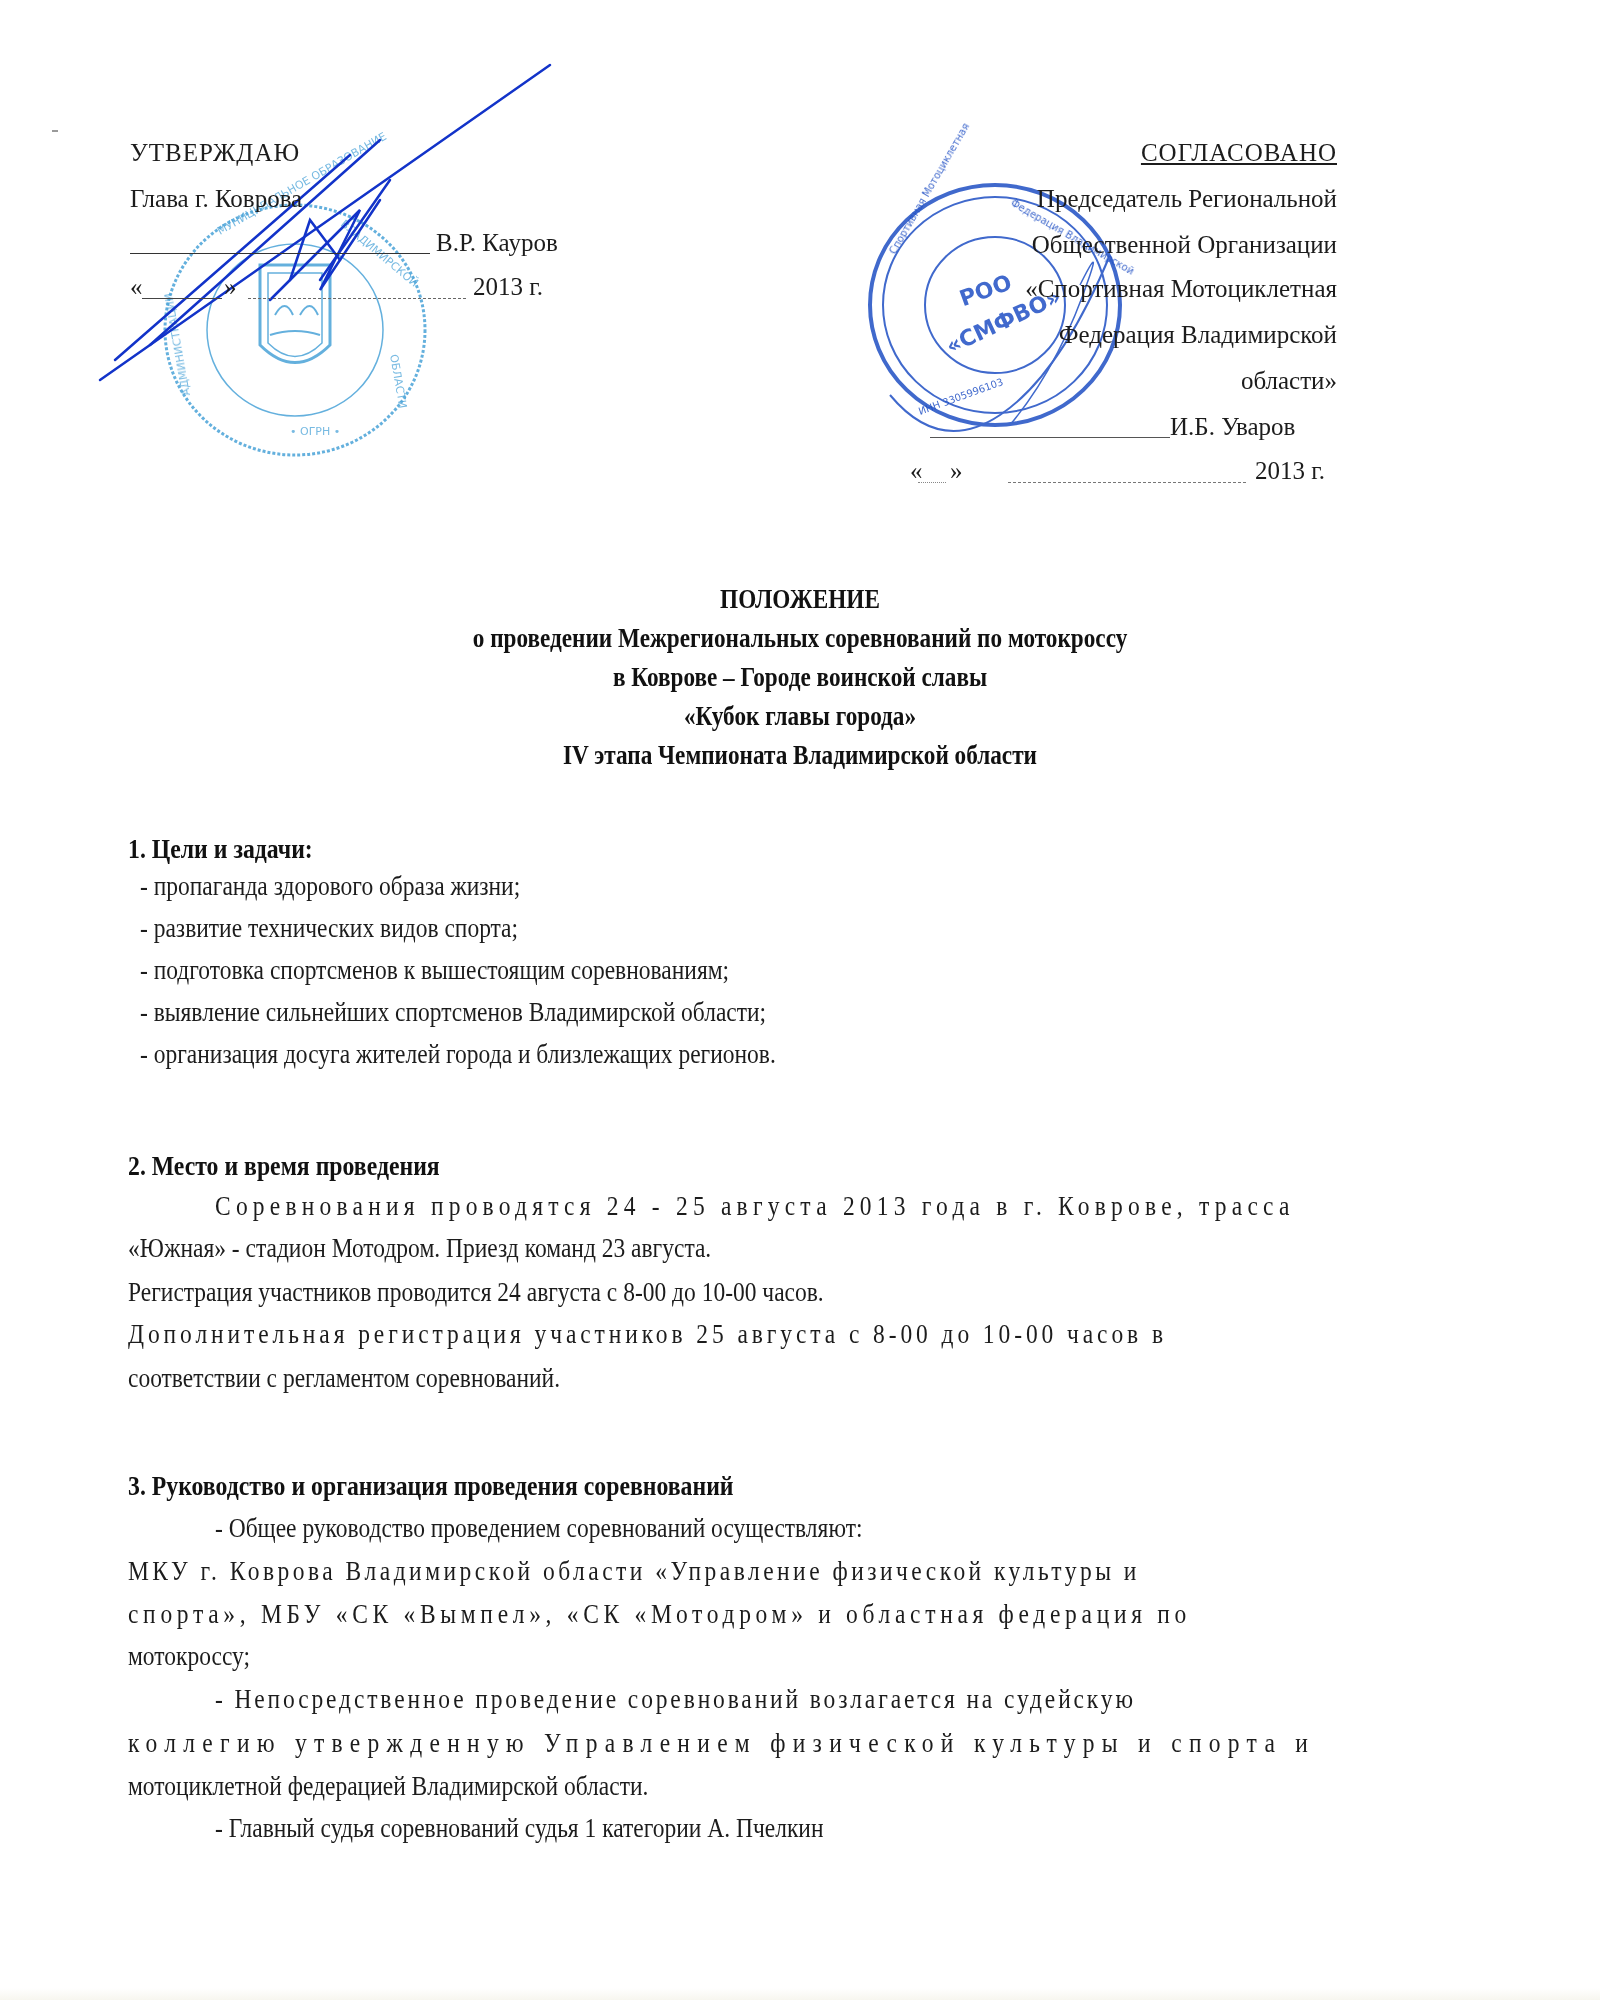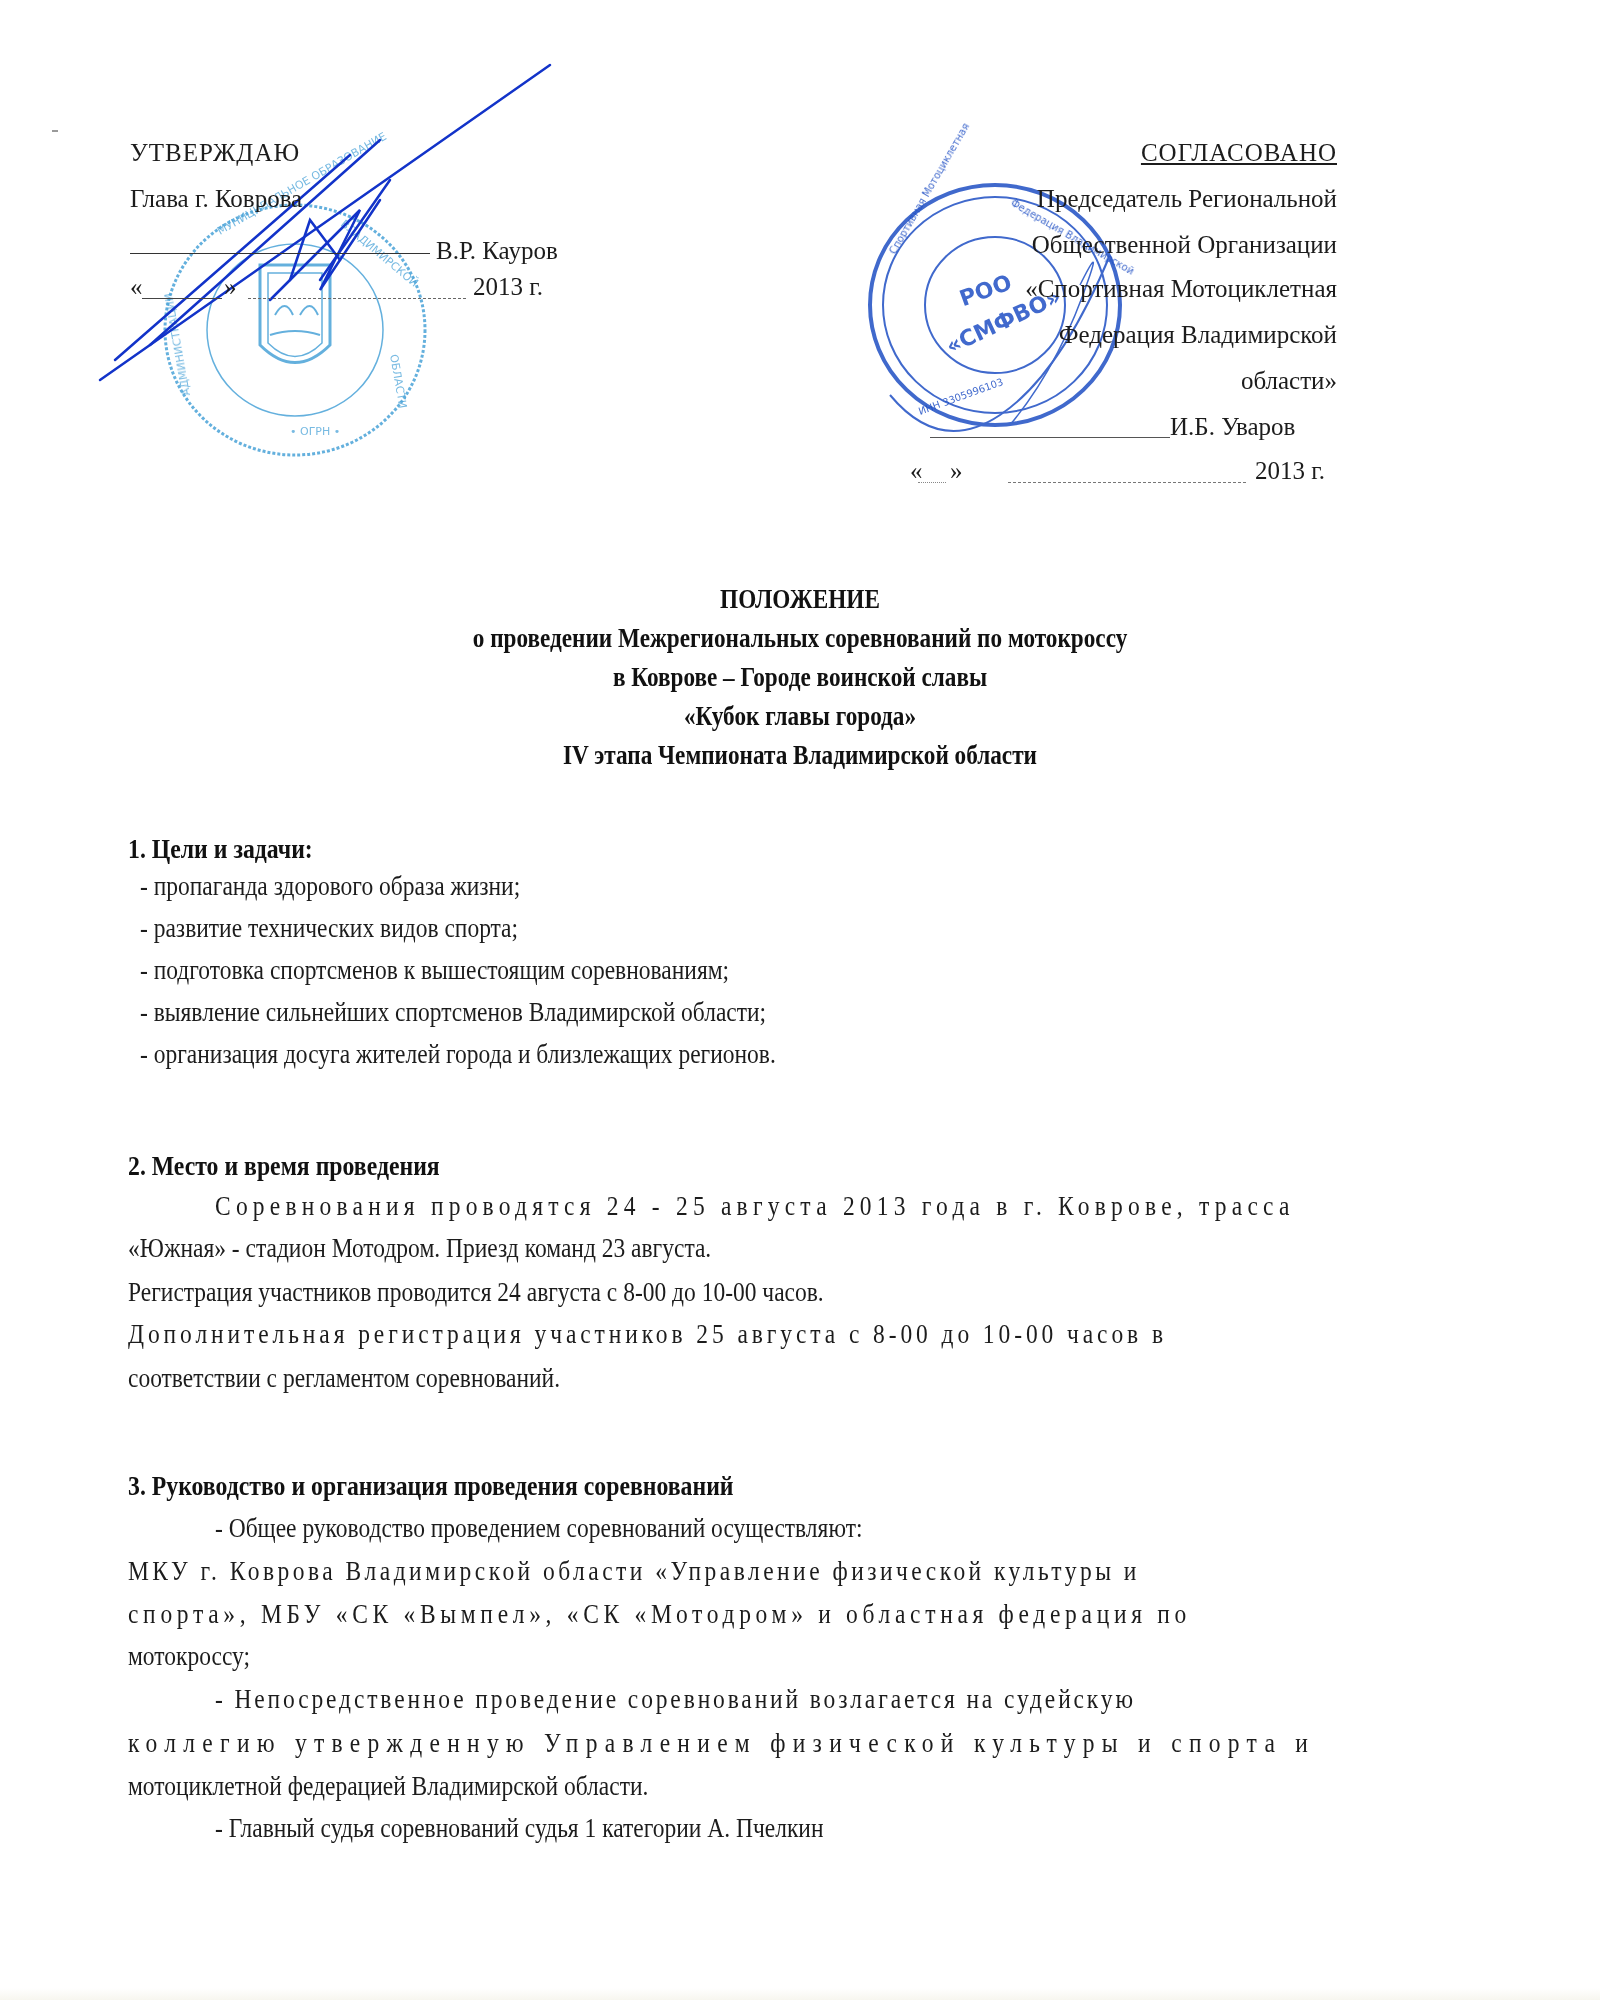--- a/index.html
+++ b/index.html
@@ -39,21 +39,21 @@
       font-size: 25px;
       line-height: 32px;
     }
     
     .approve-title { left: 130px; top: 137px; letter-spacing: 1px; }
     .approve-role  { left: 130px; top: 183px; }
     .approve-line  {
       position: absolute; left: 130px; top: 253px;
       width: 300px; height: 0; border-top: 1.5px solid #333;
     }
-    .approve-name  { left: 436px; top: 235px; }
+    .approve-name  { left: 436px; top: 227px; }
     .approve-date-q1 { left: 130px; top: 271px; }
     .approve-date-blank1 { position:absolute; left:142px; top:298px; width:80px; border-top:1.5px solid #444; }
     .approve-date-q2 { left: 224px; top: 271px; }
     .approve-date-blank2 { position:absolute; left:248px; top:298px; width:218px; border-top:1.5px dashed #666; }
     .approve-year  { left: 473px; top: 271px; }
 
     
     .agree-title { right: 263px; top: 137px; text-align: right; letter-spacing: 1px; text-decoration: underline; }
     .agree-line  { right: 263px; text-align: right; }
     .agree-sign-line {

